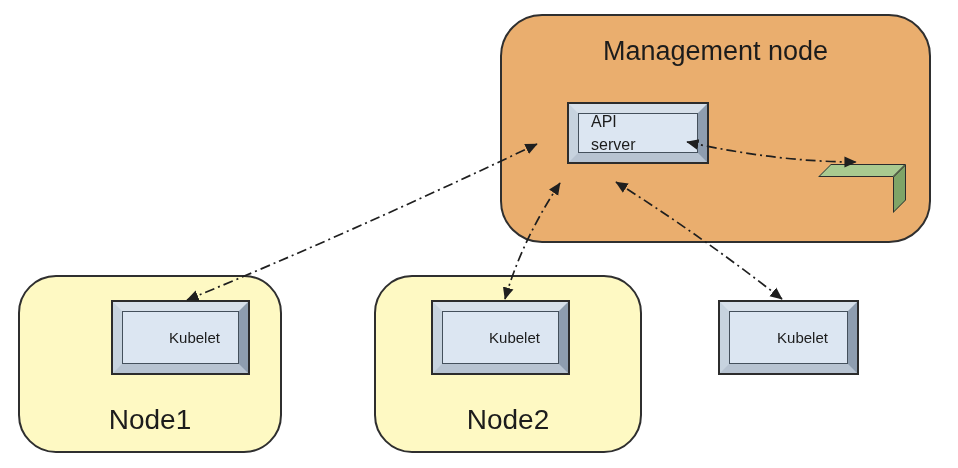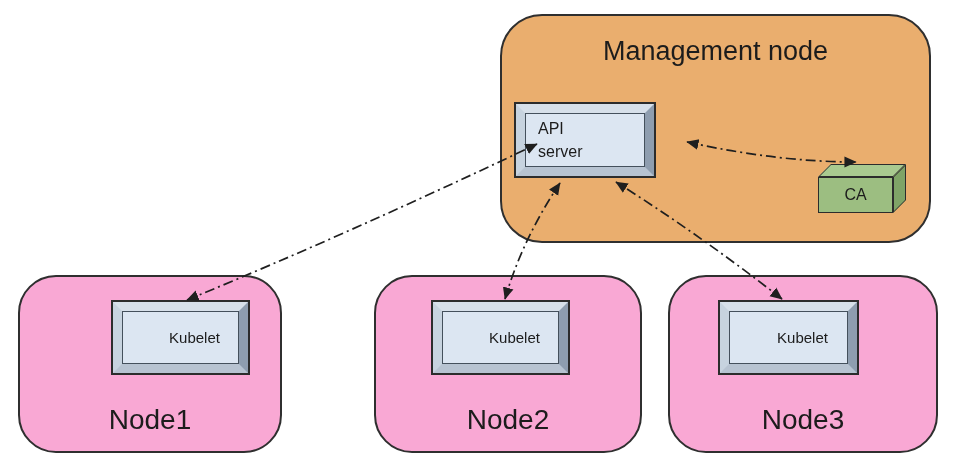--- a/index.html
+++ b/index.html
@@ -18,21 +18,21 @@
   .group-node {
     position: absolute;
     border: 2px solid #2f2f2f;
     border-radius: 42px;
   }
   .mgmt {
     left: 500px; top: 14px; width: 431px; height: 229px;
     background: #EAAE6E;
   }
   .worker {
-    background: #f9a8d4;
+    background: #fef9c3;
     border-radius: 38px;
   }
   .worker.n1 { left: 18px;  top: 275px; width: 264px; height: 178px; }
   .worker.n2 { left: 342px; top: 275px; width: 268px; height: 178px; margin-left: 32px; }
   .worker.n3 { left: 668px; top: 275px; width: 270px; height: 178px; }
 
   .mgmt-label {
     position: absolute;
     left: 0; right: 0; top: 20px;
     margin: 0 auto;
@@ -59,21 +59,21 @@
     box-shadow: 0 0 0 2px #2c2c2c;
   }
   .bevel .face {
     position: absolute;
     inset: 0;
     border: 1px solid #44505c;
     background: #DCE6F2;
     display: flex;
     align-items: center;
   }
-  .bevel.api { left: 516px; top: 104px; width: 138px; height: 72px; }
+  .bevel.api { left: 569px; top: 104px; width: 138px; height: 58px; }
   .bevel.k1  { left: 113px; top: 302px; width: 135px; height: 71px; }
   .bevel.k2  { left: 433px; top: 302px; width: 135px; height: 71px; }
   .bevel.k3  { left: 720px; top: 302px; width: 137px; height: 71px; }
 
   .api-label {
     padding-left: 12px;
     font-size: 16px;
     line-height: 23px;
     white-space: normal;
     width: 70px;
@@ -130,46 +130,40 @@
 
   <div class="bevel api">
     <div class="face">
       <span class="api-label">API server</span>
     </div>
   </div>
 
   <div class="ca-cube">
     <div class="ca-top"></div>
     <div class="ca-side"></div>
-    <div class="ca-front">
-      <span>CA</span>
-    </div>
   </div>
 
   <div class="group-node worker n1">
     <div class="worker-label">Node1</div>
   </div>
   <div class="bevel k1">
     <div class="face">
       <span class="kubelet-label">Kubelet</span>
     </div>
   </div>
 
   <div class="group-node worker n2">
     <div class="worker-label">Node2</div>
   </div>
   <div class="bevel k2">
     <div class="face">
       <span class="kubelet-label">Kubelet</span>
     </div>
   </div>
 
-  <div class="group-node worker n3">
-    <div class="worker-label">Node3</div>
-  </div>
   <div class="bevel k3">
     <div class="face">
       <span class="kubelet-label">Kubelet</span>
     </div>
   </div>
 
   <svg class="arrows" viewBox="0 0 958 468" width="958" height="468">
     <defs>
       <marker id="ah" viewBox="0 0 10 10" refX="8.5" refY="5" markerWidth="8" markerHeight="8" orient="auto-start-reverse">
         <path d="M0,1 L9,5 L0,9 z" fill="#1f1f1f"></path>

